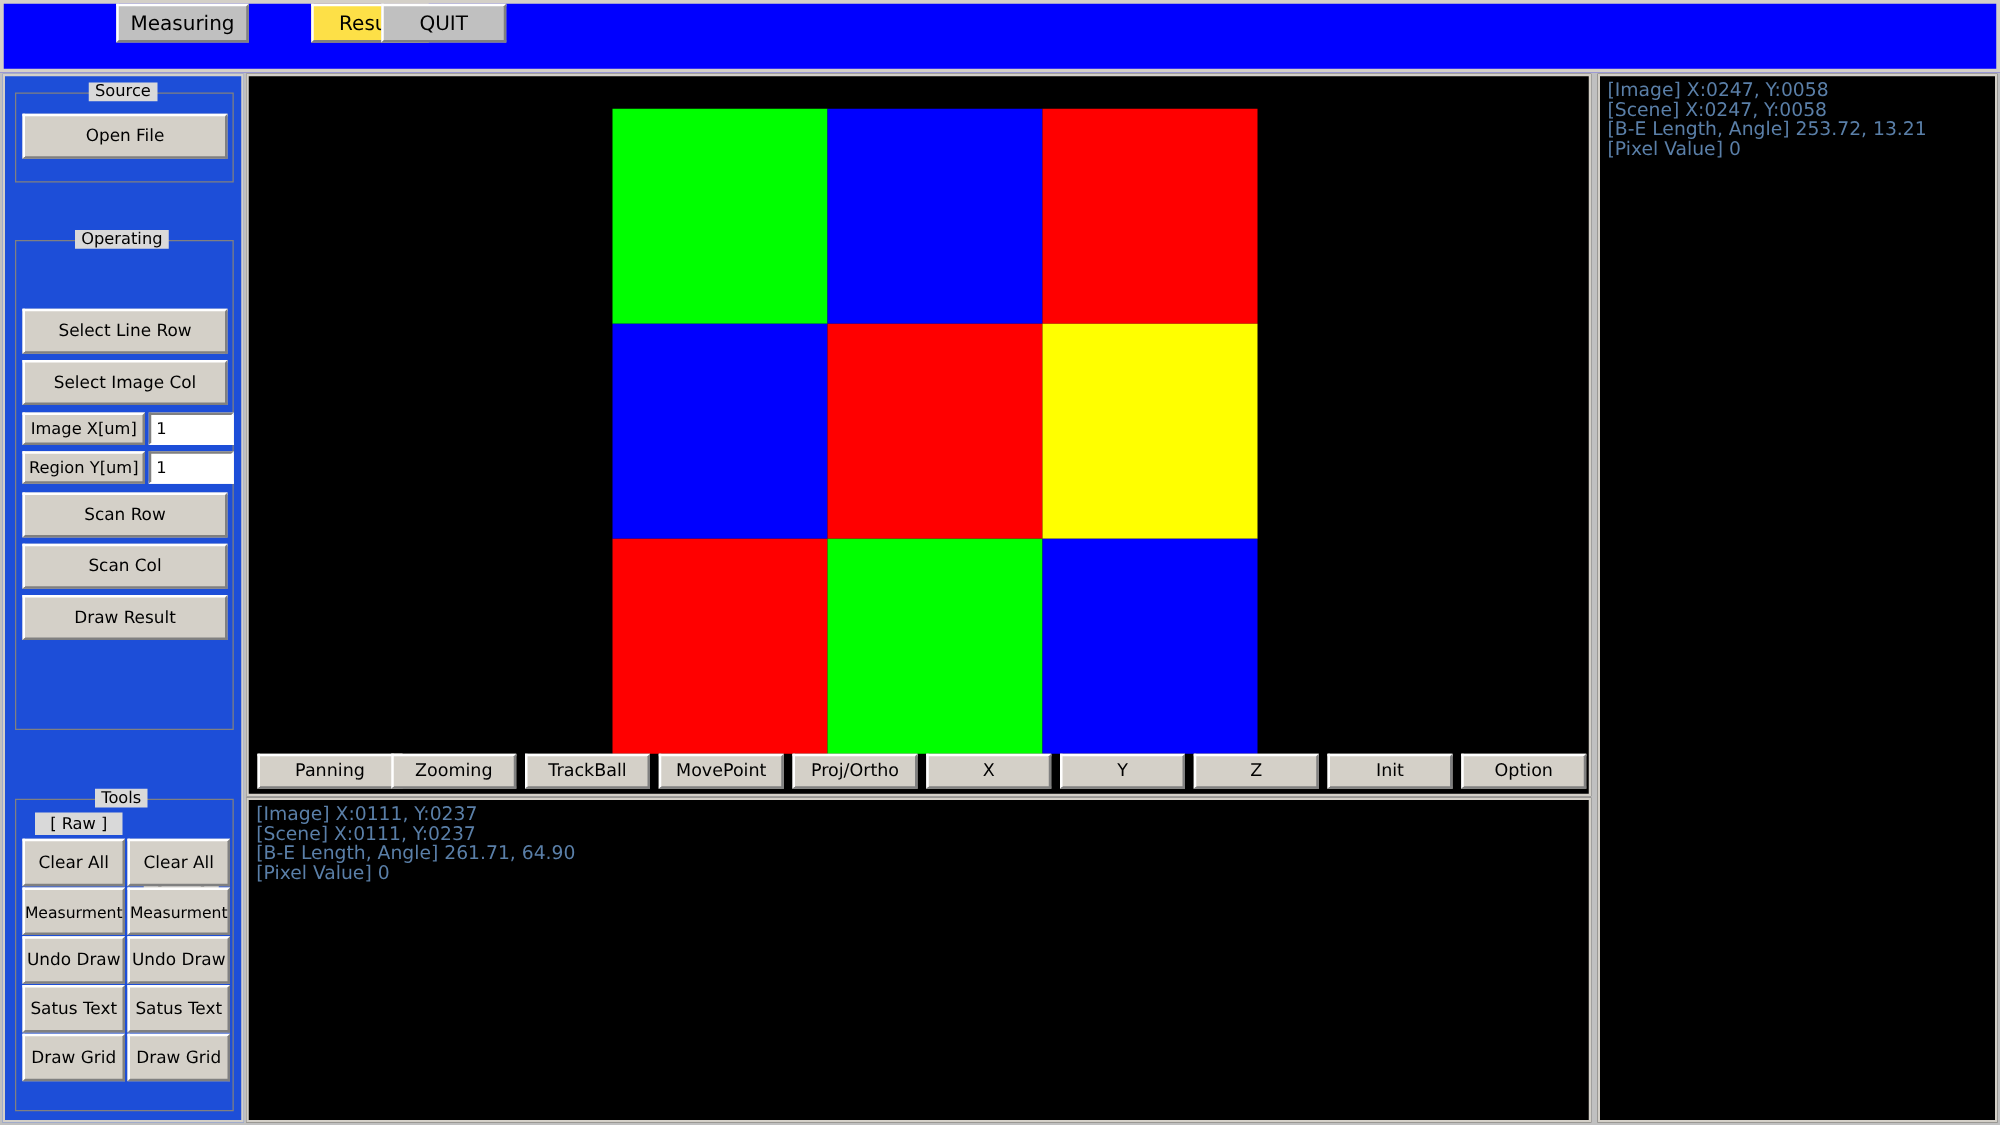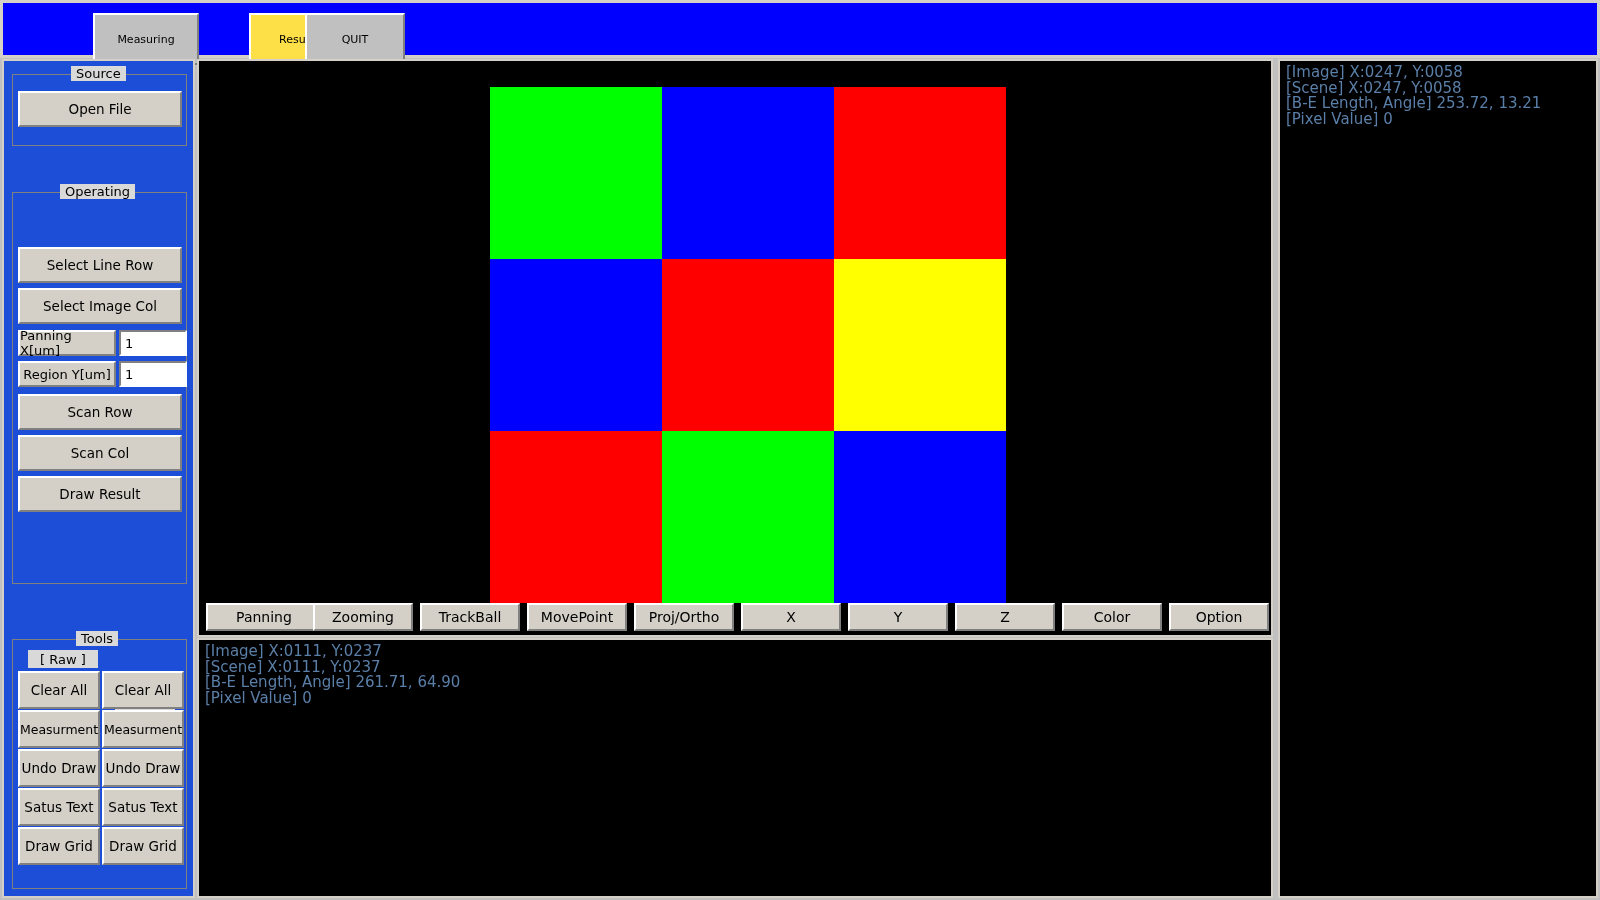--- a/index.html
+++ b/index.html
@@ -17,30 +17,30 @@
 
   
   .topbar {
     position: absolute; left: 0; top: 0;
     width: 1600px; height: 58px;
     background: #0000ff;
     border: 3px solid #d4d0c8;
     box-sizing: border-box;
   }
   .tab {
-    position: absolute; top: 10px;
-    height: 52px;
+    position: absolute; top: 0;
+    height: 31px;
     background: #c0c0c0;
     border-top: 2px solid #ffffff;
     border-left: 2px solid #ffffff;
     border-right: 2px solid #808080;
     border-bottom: 2px solid #808080;
     box-sizing: border-box;
     display: flex; align-items: center; justify-content: center;
-    font-size: 11px; color: #000;
+    font-size: 16px; color: #000;
     cursor: default;
   }
   .tab.active { background: #ffff00; }
   #tab-measuring { left: 90px; width: 106px; }
   #tab-result    { left: 201px; width: 94px; }
   #tab-quit      { left: 302px; width: 100px; }
 
   
   .sidebar {
     position: absolute; left: 2px; top: 59px;
@@ -192,21 +192,21 @@
 
       <div class="btn" style="left:5px; top:54px; width:164px; height:36px;">
         <span>Select Line Row</span>
       </div>
 
       <div class="btn" style="left:5px; top:95px; width:164px; height:36px;">
         <span>Select Image Col</span>
       </div>
 
       <div class="btn" style="left:5px; top:137px; width:98px; height:26px; font-size:13px;">
-        <span>Panning X[um]</span>
+        <span>Image X[um]</span>
       </div>
       <div class="txtin" style="left:106px; top:137px; width:68px; height:26px;">
         <span>1</span>
       </div>
 
       <div class="btn" style="left:5px; top:168px; width:98px; height:26px; font-size:13px;">
         <span>Region Y[um]</span>
       </div>
       <div class="txtin" style="left:106px; top:168px; width:68px; height:26px;">
         <span>1</span>
@@ -302,21 +302,21 @@
     <div class="tbtn" style="left:544px; width:100px;">
         <span>X</span>
       </div>
     <div class="tbtn" style="left:651px; width:100px;">
         <span>Y</span>
       </div>
     <div class="tbtn" style="left:758px; width:100px;">
         <span>Z</span>
       </div>
     <div class="tbtn" style="left:865px; width:100px;">
-        <span>Color</span>
+        <span>Init</span>
       </div>
     <div class="tbtn" style="left:972px; width:100px;">
         <span>Option</span>
       </div>
   </div>
 
   <div class="statuspanel" id="status-bottom">
     <div class="statusline" style="color: rgb(90, 127, 168);">[Image] X:0111, Y:0237</div>
     <div class="statusline" style="color: rgb(90, 127, 168);">[Scene] X:0111, Y:0237</div>
     <div class="statusline" style="color: rgb(90, 127, 168);">[B-E Length, Angle] 261.71, 64.90</div>

